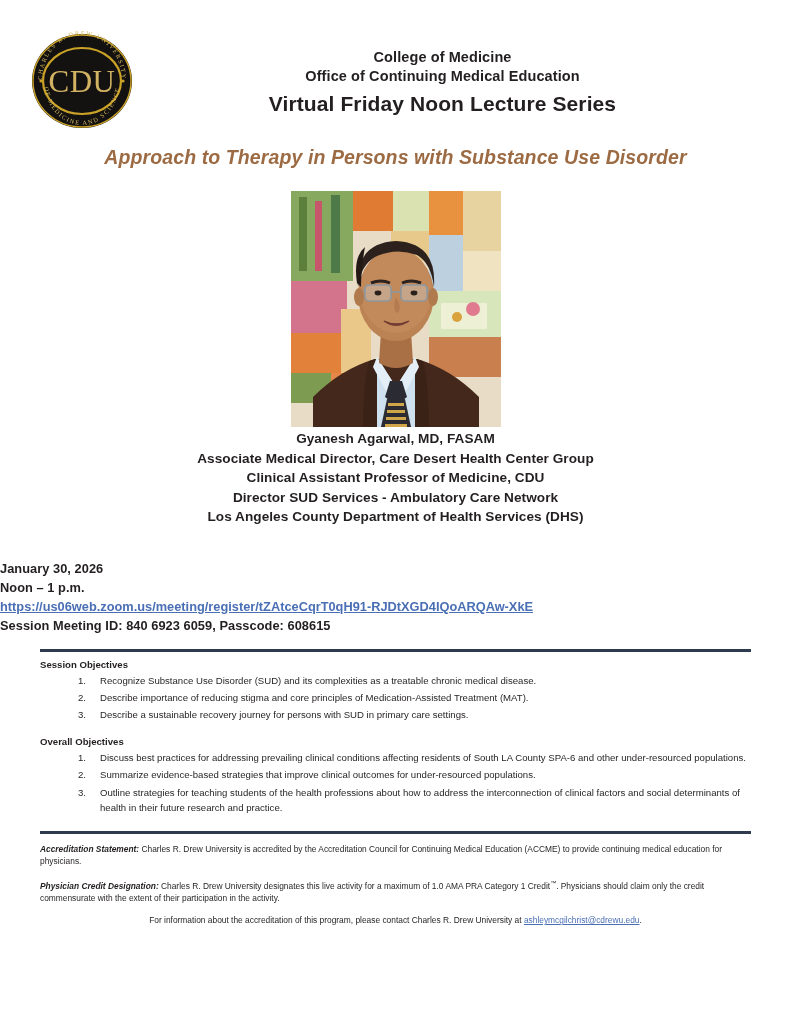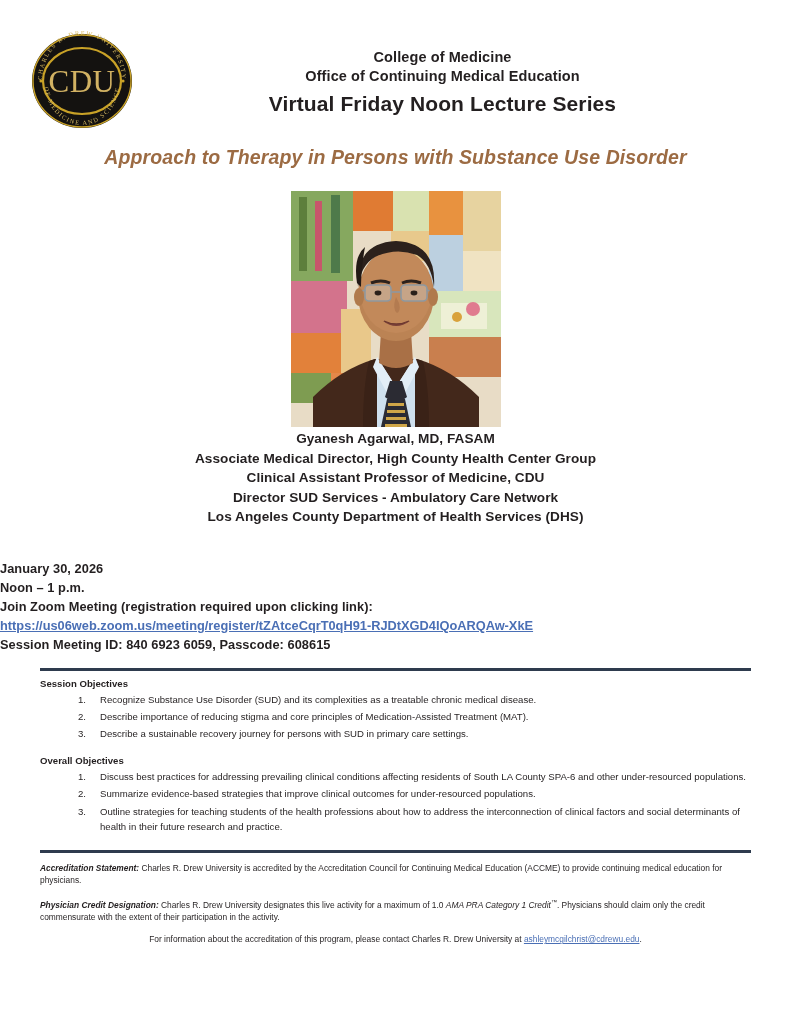--- a/index.html
+++ b/index.html
@@ -172,21 +172,21 @@
     font-size: 8.4px;
     line-height: 12px;
     color: #231f20;
     margin-bottom: 10px;
   }
   .foot-para:last-child { margin-bottom: 0; text-align: center; }
   .foot-lead {
     font-weight: bold;
     font-style: italic;
   }
-  .ital { font-style: italic; }
+  .ital { }
   .foot-link {
     color: #4a6fb5;
     text-decoration: underline;
   }
   .tm { font-size: 6px; vertical-align: super; }
 </style>
 </head>
 <body>
 
 <div class="page">
@@ -291,30 +291,29 @@
         <path d="M 93,130 Q 105,136 118,130" stroke="#6b382f" stroke-width="1.2" fill="none"></path>
 
         <ellipse cx="68" cy="106" rx="5" ry="9" fill="#b07a4c"></ellipse>
         <ellipse cx="142" cy="106" rx="5" ry="9" fill="#b07a4c"></ellipse>
       </svg>
     </div>
   </div>
 
   <div class="speaker">
     <div class="speaker-line">Gyanesh Agarwal, MD, FASAM</div>
-    <div class="speaker-line">Associate Medical Director, High County Health Center Group</div>
+    <div class="speaker-line">Associate Medical Director, Care Desert Health Center Group</div>
     <div class="speaker-line">Clinical Assistant Professor of Medicine, CDU</div>
     <div class="speaker-line">Director SUD Services - Ambulatory Care Network</div>
     <div class="speaker-line">Los Angeles County Department of Health Services (DHS)</div>
   </div>
 
   <div class="logistics">
     <div class="log-line">January 30, 2026</div>
     <div class="log-line">Noon – 1 p.m.</div>
-    <div class="log-line">Join Zoom Meeting (registration required upon clicking link):</div>
     <a class="log-link" href="#">https://us06web.zoom.us/meeting/register/tZAtceCqrT0qH91-RJDtXGD4IQoARQAw-XkE</a>
     <div class="log-line">Session Meeting ID: 840 6923 6059, Passcode: 608615</div>
   </div>
 
   <div class="rule first"></div>
 
   <div class="objectives">
 
     <div class="obj-heading">Session Objectives</div>
     <ol class="obj-list">

